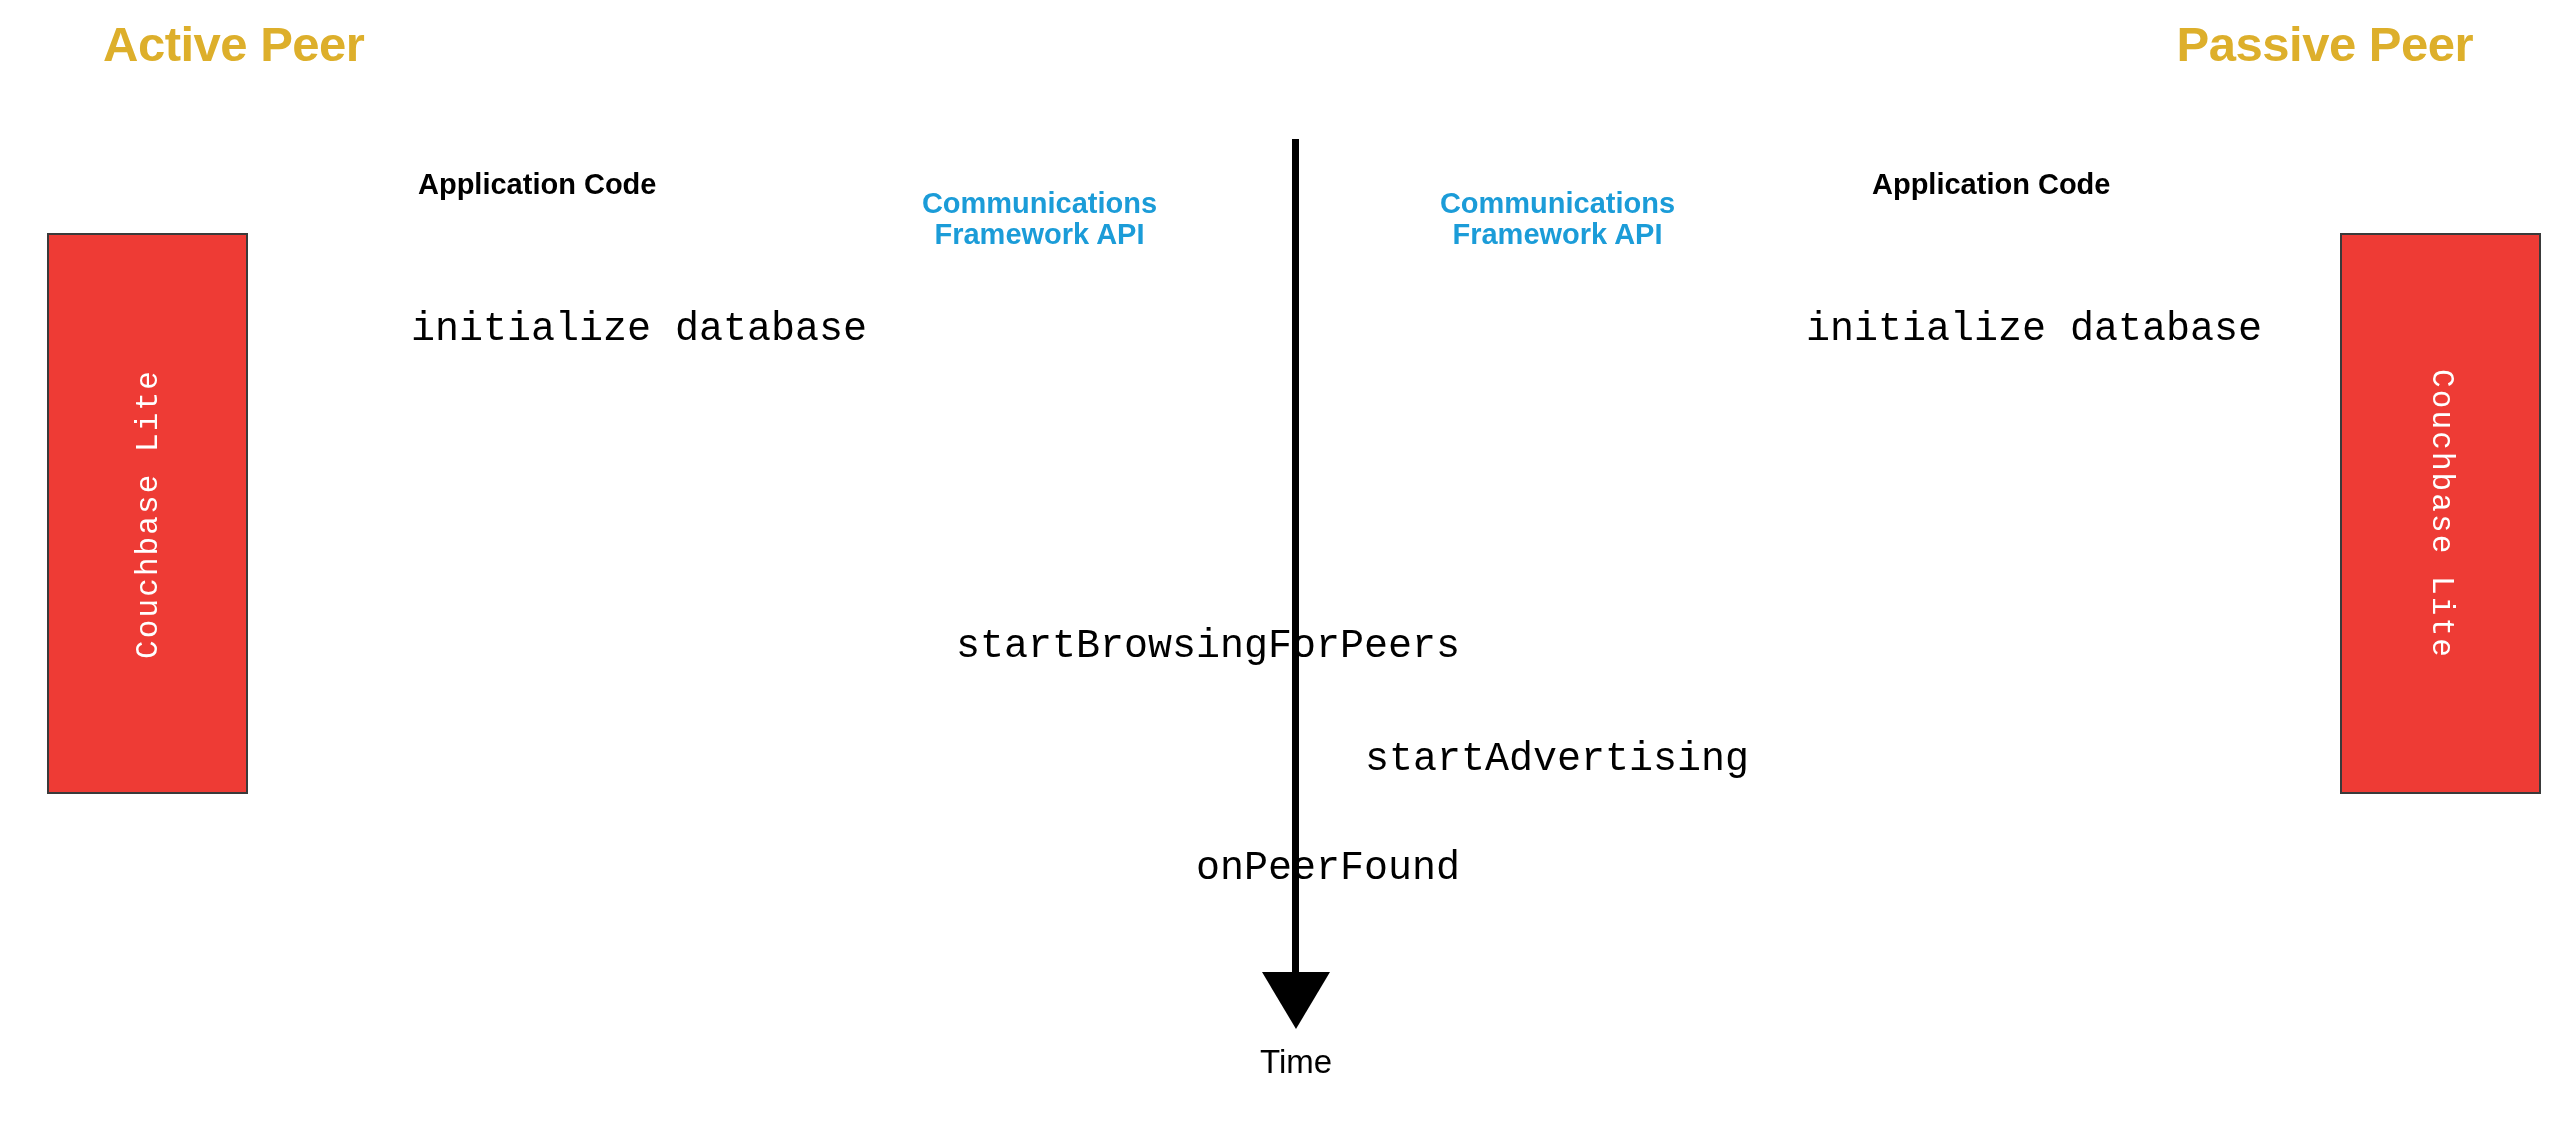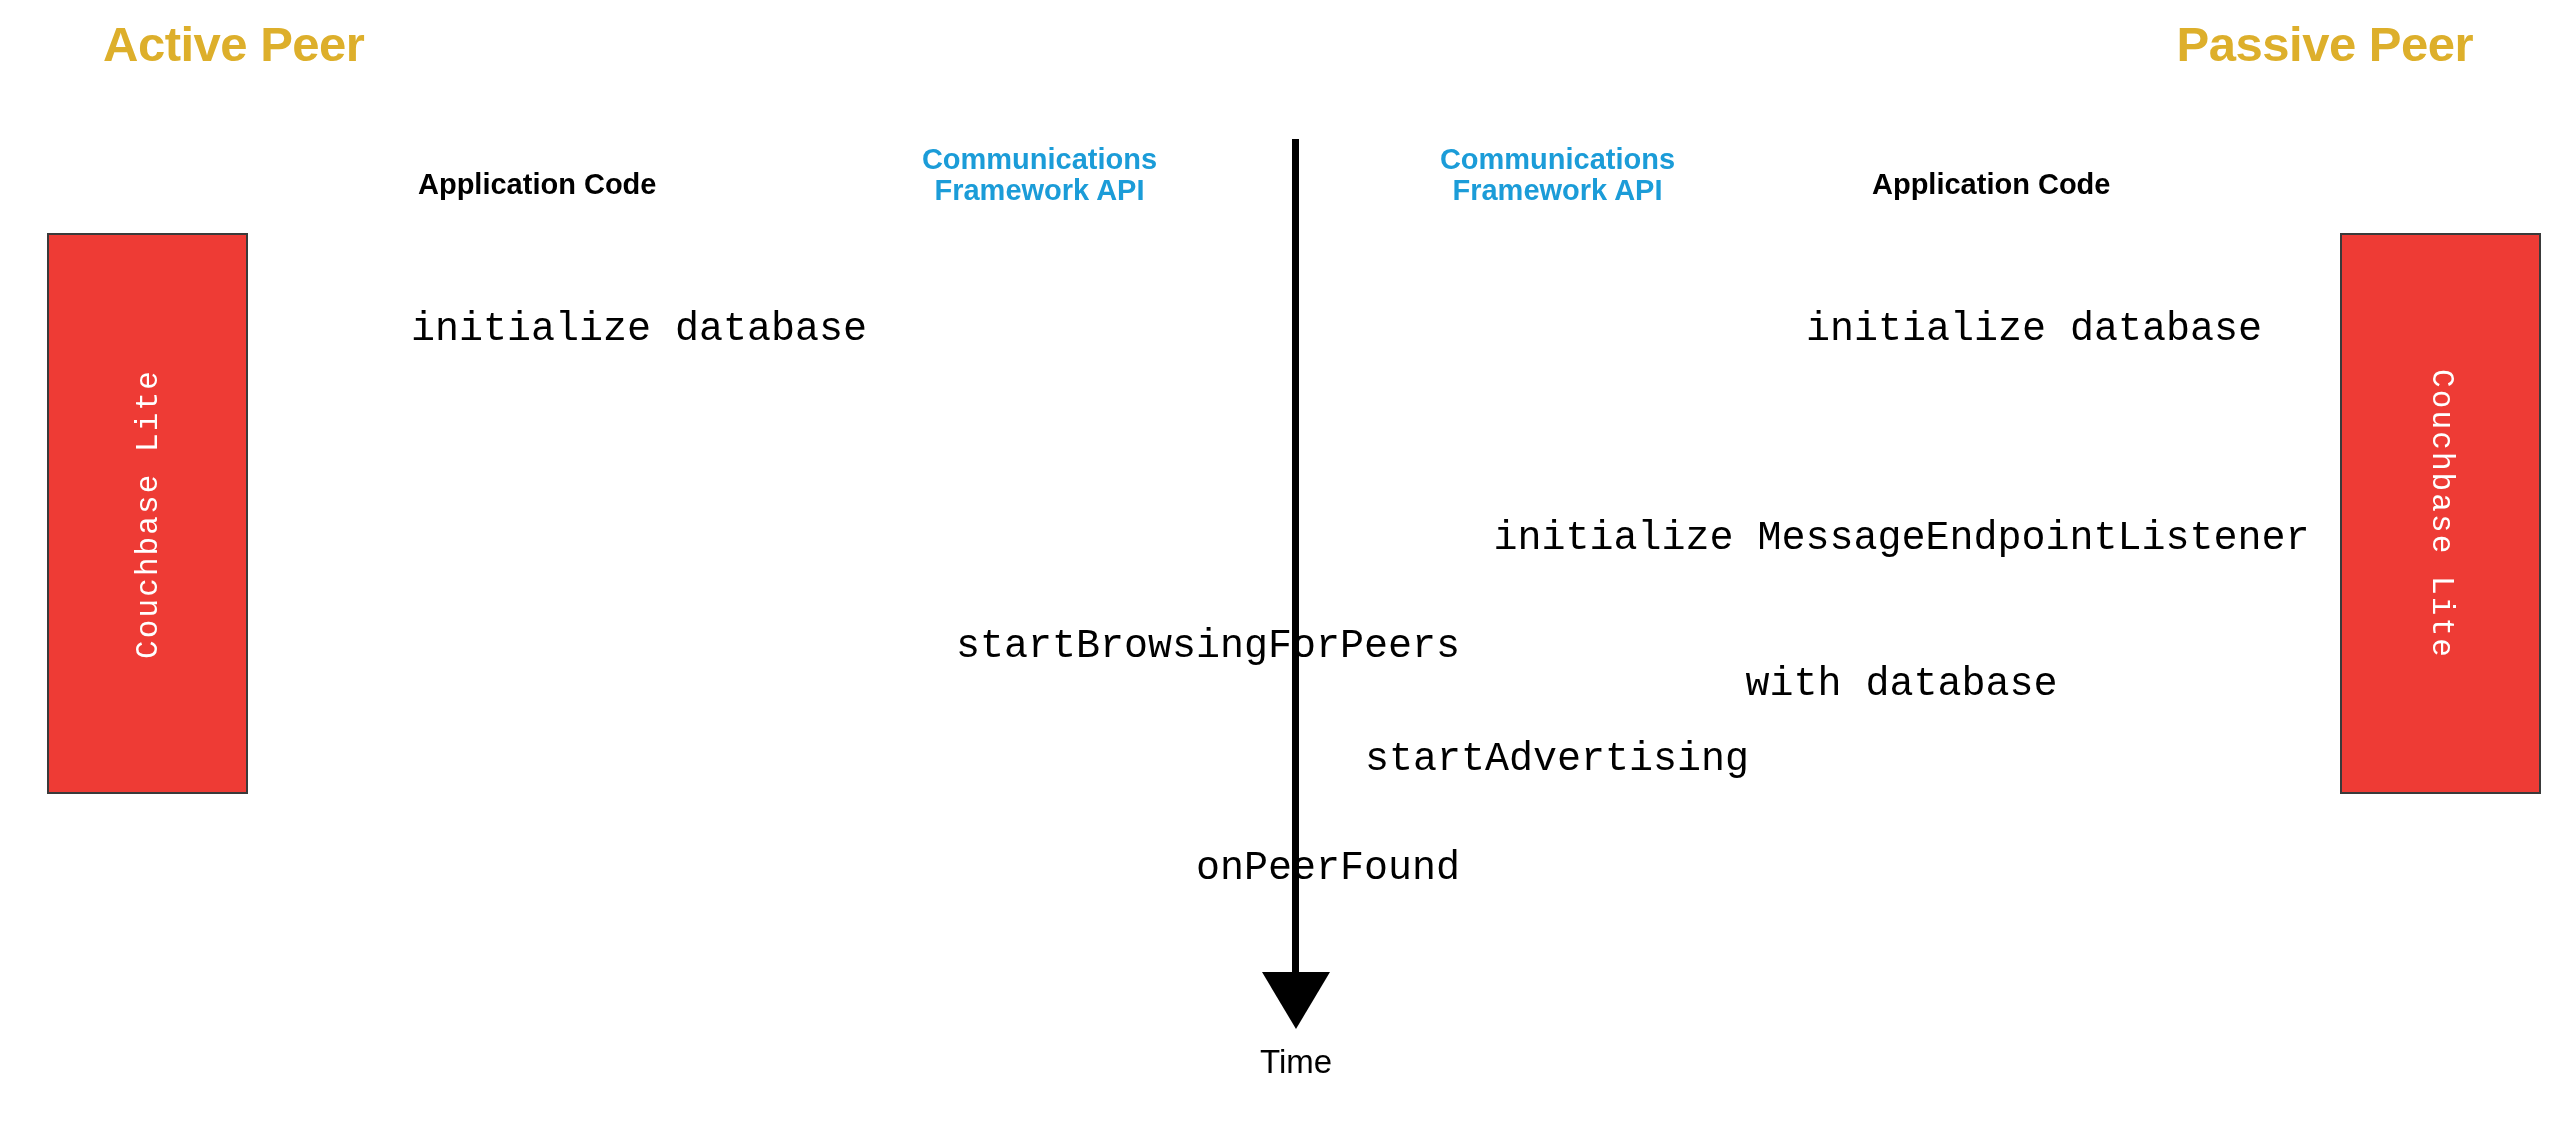--- a/index.html
+++ b/index.html
@@ -35,21 +35,21 @@
   .col-header {
     position: absolute;
     font-family: "Liberation Sans", sans-serif;
     font-weight: bold;
     font-size: 29px;
     line-height: 1.08;
     white-space: nowrap;
     text-align: center;
     color: #000000;
   }
-  .col-header.api { color: #1B9CD8; }
+  .col-header.api { color: #1B9CD8; margin-top: 44px; }
 
   #hdr-app-left  { left: 418px;  top: 169px; }
   #hdr-api-left  { left: 873px; top: 144px; width: 333px; }
   #hdr-api-right { left: 1391px; top: 144px; width: 333px; }
   #hdr-app-right { left: 1872px; top: 169px; }
 
   
   .cbl-box {
     position: absolute;
     top: 233px;
@@ -158,24 +158,20 @@
   </div>
 
   <div id="timeline-axis"></div>
   <div id="timeline-arrowhead"></div>
   <div id="timeline-label">Time</div>
 
   <div class="step left" id="step-init-db-left">initialize database</div>
 
   <div class="step right" id="step-init-db-right">initialize database</div>
 
-  <div class="step center" id="step-init-mel">
-    <div>initialize MessageEndpointListener</div>
-    <div>with database</div>
-  </div>
 
   <div class="step left" id="step-browse">startBrowsingForPeers</div>
 
   <div class="step right" id="step-advertise">startAdvertising</div>
 
   <div class="step left" id="step-onpeerfound">onPeerFound</div>
 
 </div>
 
 

